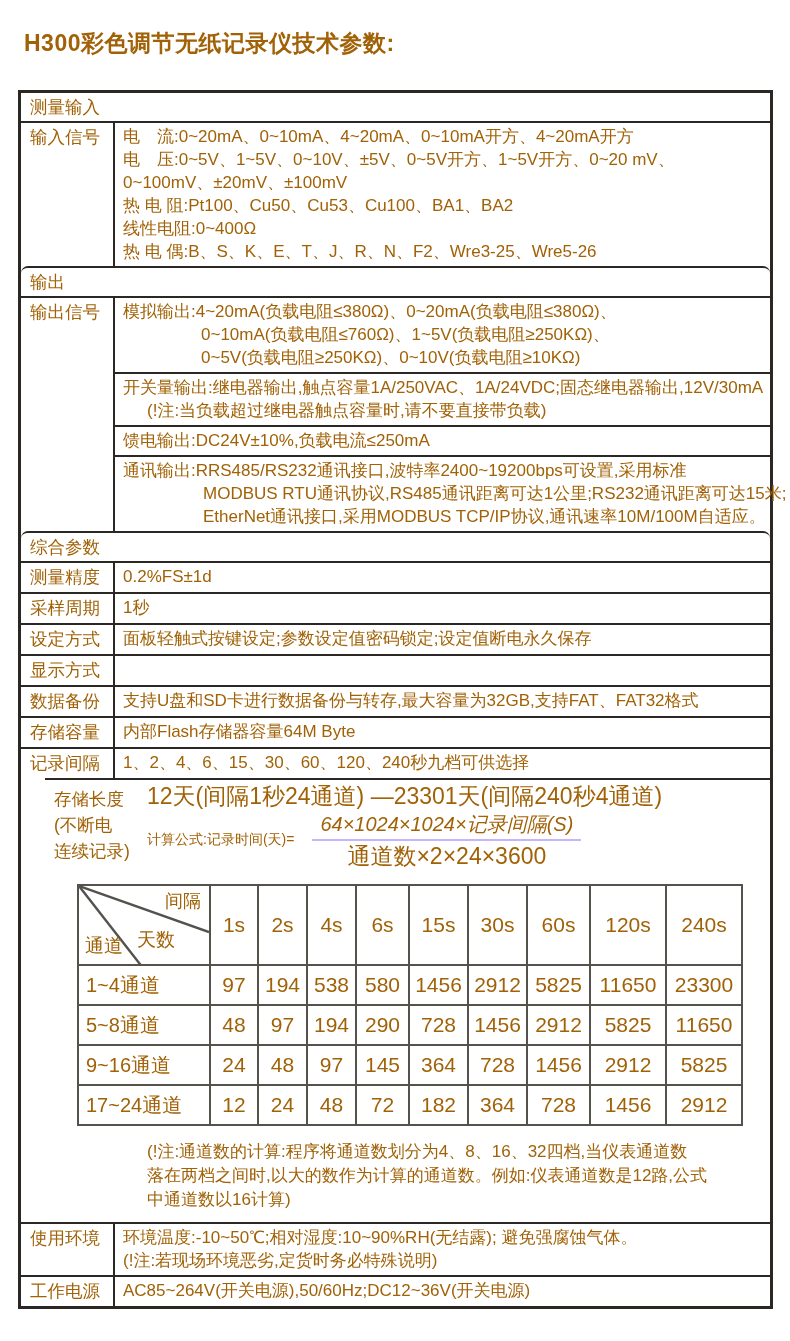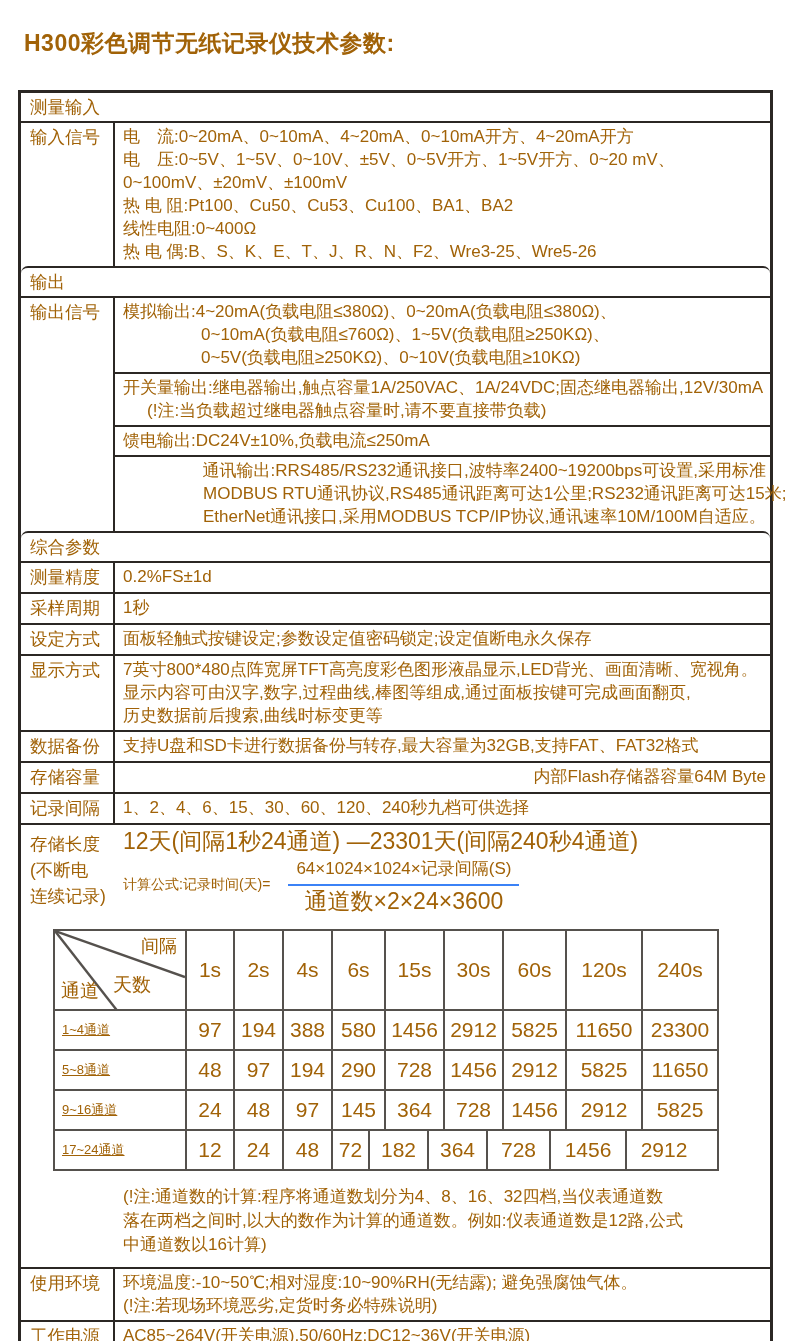--- a/index.html
+++ b/index.html
@@ -39,47 +39,48 @@
   }
   .spec-content { flex:1; min-width:0; display:flex; flex-direction:column; }
   .block { padding:2px 4px 3px 8px; border-top:2px solid #2b2724; }
   .block:first-child { border-top:none; }
   .line { font-size:17px; line-height:23px; white-space:nowrap; }
   
   .storage-row {
     border-top:2px solid #2b2724;
     position:relative;
     padding:4px 0 10px 0;
+    margin-left:24px;
   }
   .storage-label { position:absolute; left:9px; top:6px; }
   .storage-label .line { font-size:17.5px; line-height:26px; }
   .storage-intro { margin-left:102px; font-size:23px; line-height:24px; white-space:nowrap; }
   .storage-formula { margin-left:102px; margin-top:4px; display:flex; align-items:center; }
   .formula-prefix { font-size:14px; white-space:nowrap; }
   .fraction { display:inline-block; text-align:center; margin-left:18px; }
-  .fraction .num { font-size:17px; line-height:24px; padding:0 8px 3px 8px; border-bottom:2px solid #3b82f6; white-space:nowrap; }
+  .fraction .num { font-size:20px; line-height:24px; padding:0 8px 3px 8px; border-bottom:2px solid #c4b5fd; white-space:nowrap;font-style:italic; }
   .fraction .den { font-size:23px; line-height:24px; padding-top:3px; white-space:nowrap; }
   
   .itable { margin-left:32px; margin-top:16px; width:666px; border:2px solid #55514d; }
   .irow { display:flex; border-top:2px solid #55514d; }
   .irow:first-child { border-top:none; }
   .icell {
     border-left:2px solid #55514d;
     display:flex; align-items:center; justify-content:center;
     font-size:21px; white-space:nowrap;
   }
   .icell:first-child { border-left:none; }
   .corner-cell { position:relative; overflow:hidden;padding-left:31px; }
   .corner-svg { position:absolute; left:0; top:0; width:100%; height:100%; }
   .corner-top { position:absolute; top:3px; right:8px; font-size:18px; }
   .corner-mid { position:absolute; top:41px; left:58px; font-size:19px; }
   .corner-bot { position:absolute; bottom:5px; left:6px; font-size:19px; }
   .ihead { height:78px; }
   .idata { height:40px; }
-  .ilabel { justify-content:flex-start; padding-left:7px; font-size:13px;text-decoration:underline; }
+  .ilabel { justify-content:flex-start; padding-left:7px; font-size:20px; }
   .storage-note { margin-left:102px; margin-top:14px; }
   .storage-note .line { line-height:24px; }
 </style>
 </head>
 <body>
 
 <div class="page">
   <div class="title">H300彩色调节无纸记录仪技术参数:</div>
   <div class="spec-table">
       <div class="sec-row"><span>测量输入</span></div>
@@ -106,21 +107,21 @@
             <div class="line" style="padding-left: 78px;">0~5V(负载电阻≥250KΩ)、0~10V(负载电阻≥10KΩ)</div>
           </div>
           <div class="block">
             <div class="line" style="padding-left: 0px;">开关量输出:继电器输出,触点容量1A/250VAC、1A/24VDC;固态继电器输出,12V/30mA</div>
             <div class="line" style="padding-left: 24px;">(!注:当负载超过继电器触点容量时,请不要直接带负载)</div>
           </div>
           <div class="block">
             <div class="line" style="padding-left: 0px;">馈电输出:DC24V±10%,负载电流≤250mA</div>
           </div>
           <div class="block">
-            <div class="line" style="padding-left: 0px; text-align: right;">通讯输出:RRS485/RS232通讯接口,波特率2400~19200bps可设置,采用标准</div>
+            <div class="line" style="padding-left: 0px;">通讯输出:RRS485/RS232通讯接口,波特率2400~19200bps可设置,采用标准</div>
             <div class="line" style="padding-left: 80px;">MODBUS RTU通讯协议,RS485通讯距离可达1公里;RS232通讯距离可达15米;</div>
             <div class="line" style="padding-left: 80px;">EtherNet通讯接口,采用MODBUS TCP/IP协议,通讯速率10M/100M自适应。</div>
           </div>
         </div>
       </div>
       <div class="sec-row"><span>综合参数</span></div>
       <div class="srow">
         <div class="spec-label">测量精度</div>
         <div class="spec-content">
           <div class="block">
@@ -139,41 +140,34 @@
       <div class="srow">
         <div class="spec-label">设定方式</div>
         <div class="spec-content">
           <div class="block">
             <div class="line" style="padding-left: 0px;">面板轻触式按键设定;参数设定值密码锁定;设定值断电永久保存</div>
           </div>
         </div>
       </div>
       <div class="srow">
         <div class="spec-label">显示方式</div>
-        <div class="spec-content">
-          <div class="block">
-            <div class="line" style="padding-left: 0px;">7英寸800*480点阵宽屏TFT高亮度彩色图形液晶显示,LED背光、画面清晰、宽视角。</div>
-            <div class="line" style="padding-left: 0px;">显示内容可由汉字,数字,过程曲线,棒图等组成,通过面板按键可完成画面翻页,</div>
-            <div class="line" style="padding-left: 0px;">历史数据前后搜索,曲线时标变更等</div>
-          </div>
-        </div>
       </div>
       <div class="srow">
         <div class="spec-label">数据备份</div>
         <div class="spec-content">
           <div class="block">
             <div class="line" style="padding-left: 0px;">支持U盘和SD卡进行数据备份与转存,最大容量为32GB,支持FAT、FAT32格式</div>
           </div>
         </div>
       </div>
       <div class="srow">
         <div class="spec-label">存储容量</div>
         <div class="spec-content">
           <div class="block">
-            <div class="line" style="padding-left: 0px; text-align: right;">内部Flash存储器容量64M Byte</div>
+            <div class="line" style="padding-left: 0px;">内部Flash存储器容量64M Byte</div>
           </div>
         </div>
       </div>
       <div class="srow">
         <div class="spec-label">记录间隔</div>
         <div class="spec-content">
           <div class="block">
             <div class="line" style="padding-left: 0px;">1、2、4、6、15、30、60、120、240秒九档可供选择</div>
           </div>
         </div>
@@ -210,21 +204,21 @@
             <div class="icell" style="width: 59px;">15s</div>
             <div class="icell" style="width: 59px;">30s</div>
             <div class="icell" style="width: 63px;">60s</div>
             <div class="icell" style="width: 76px;">120s</div>
             <div class="icell" style="width: 76px;">240s</div>
           </div>
           <div class="irow idata">
             <div class="icell ilabel" style="width: 130px;">1~4通道</div>
             <div class="icell" style="width: 48px;">97</div>
             <div class="icell" style="width: 49px;">194</div>
-            <div class="icell" style="width: 49px;">388</div>
+            <div class="icell" style="width: 49px;">538</div>
             <div class="icell" style="width: 53px;">580</div>
             <div class="icell" style="width: 59px;">1456</div>
             <div class="icell" style="width: 59px;">2912</div>
             <div class="icell" style="width: 63px;">5825</div>
             <div class="icell" style="width: 76px;">11650</div>
             <div class="icell" style="width: 76px;">23300</div>
           </div>
           <div class="irow idata">
             <div class="icell ilabel" style="width: 130px;">5~8通道</div>
             <div class="icell" style="width: 48px;">48</div>
@@ -247,21 +241,21 @@
             <div class="icell" style="width: 59px;">728</div>
             <div class="icell" style="width: 63px;">1456</div>
             <div class="icell" style="width: 76px;">2912</div>
             <div class="icell" style="width: 76px;">5825</div>
           </div>
           <div class="irow idata">
             <div class="icell ilabel" style="width: 130px;">17~24通道</div>
             <div class="icell" style="width: 48px;">12</div>
             <div class="icell" style="width: 49px;">24</div>
             <div class="icell" style="width: 49px;">48</div>
-            <div class="icell" style="width: 37px;">72</div>
+            <div class="icell" style="width: 53px;">72</div>
             <div class="icell" style="width: 59px;">182</div>
             <div class="icell" style="width: 59px;">364</div>
             <div class="icell" style="width: 63px;">728</div>
             <div class="icell" style="width: 76px;">1456</div>
             <div class="icell" style="width: 76px;">2912</div>
           </div>
         </div>
         <div class="storage-note">
           <div class="line">(!注:通道数的计算:程序将通道数划分为4、8、16、32四档,当仪表通道数</div>
           <div class="line">落在两档之间时,以大的数作为计算的通道数。例如:仪表通道数是12路,公式</div>

